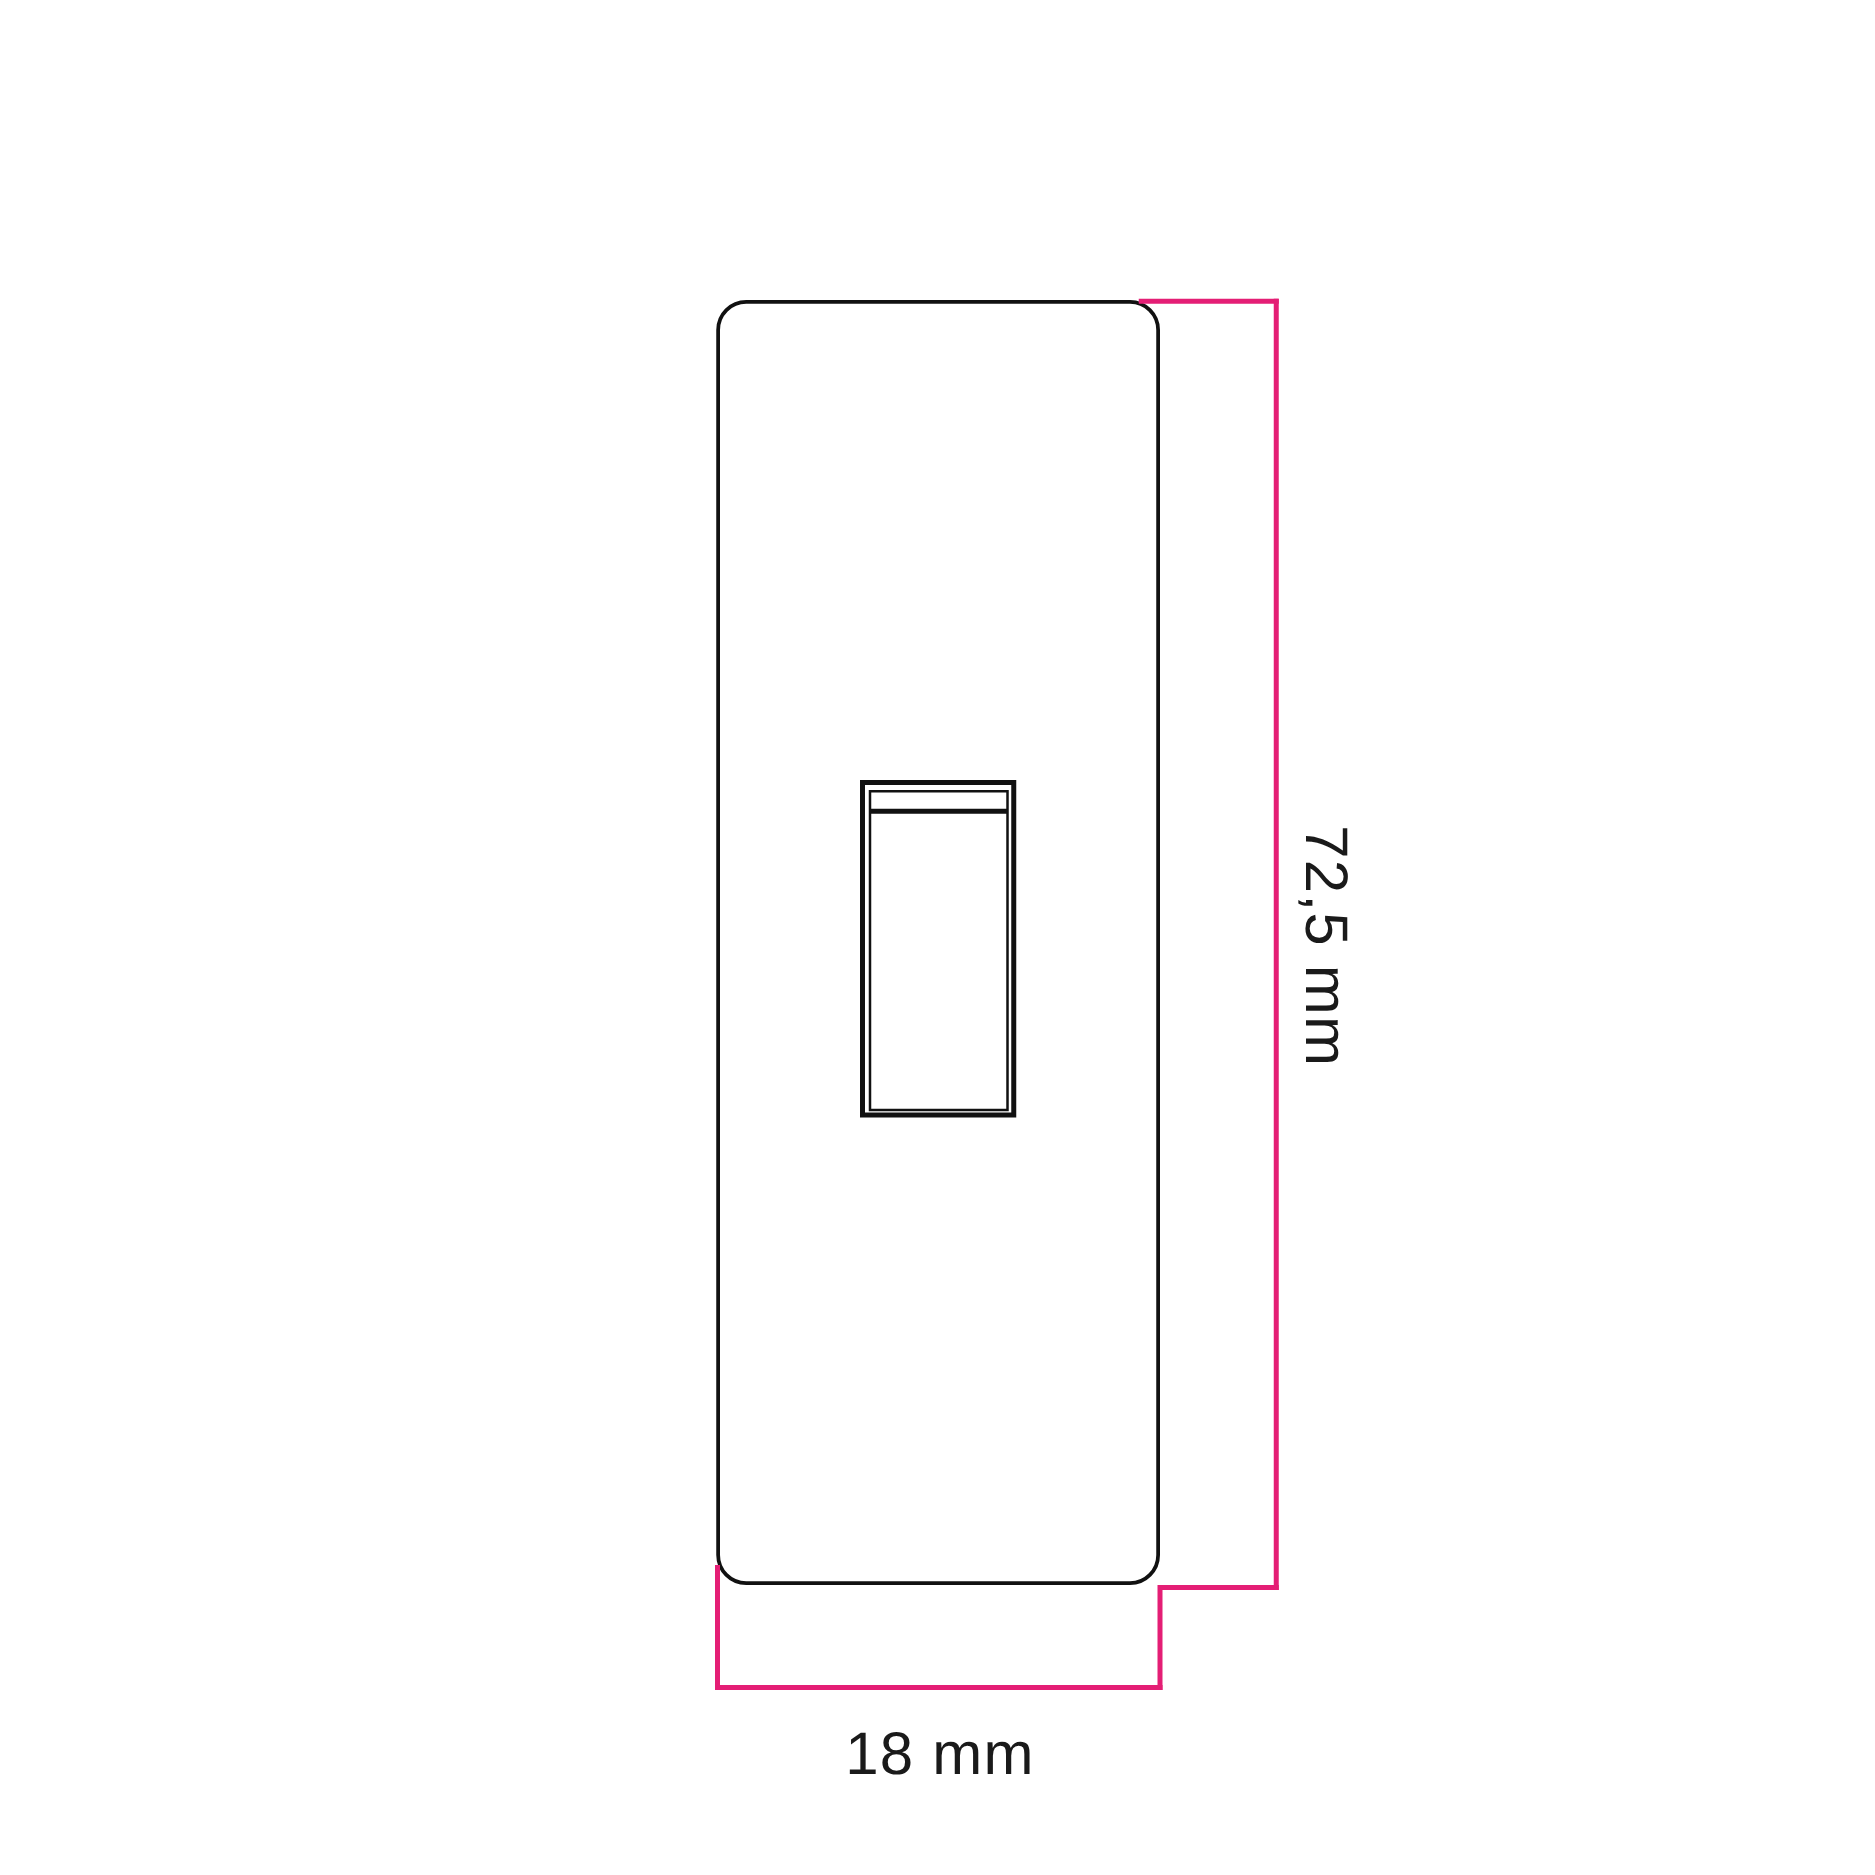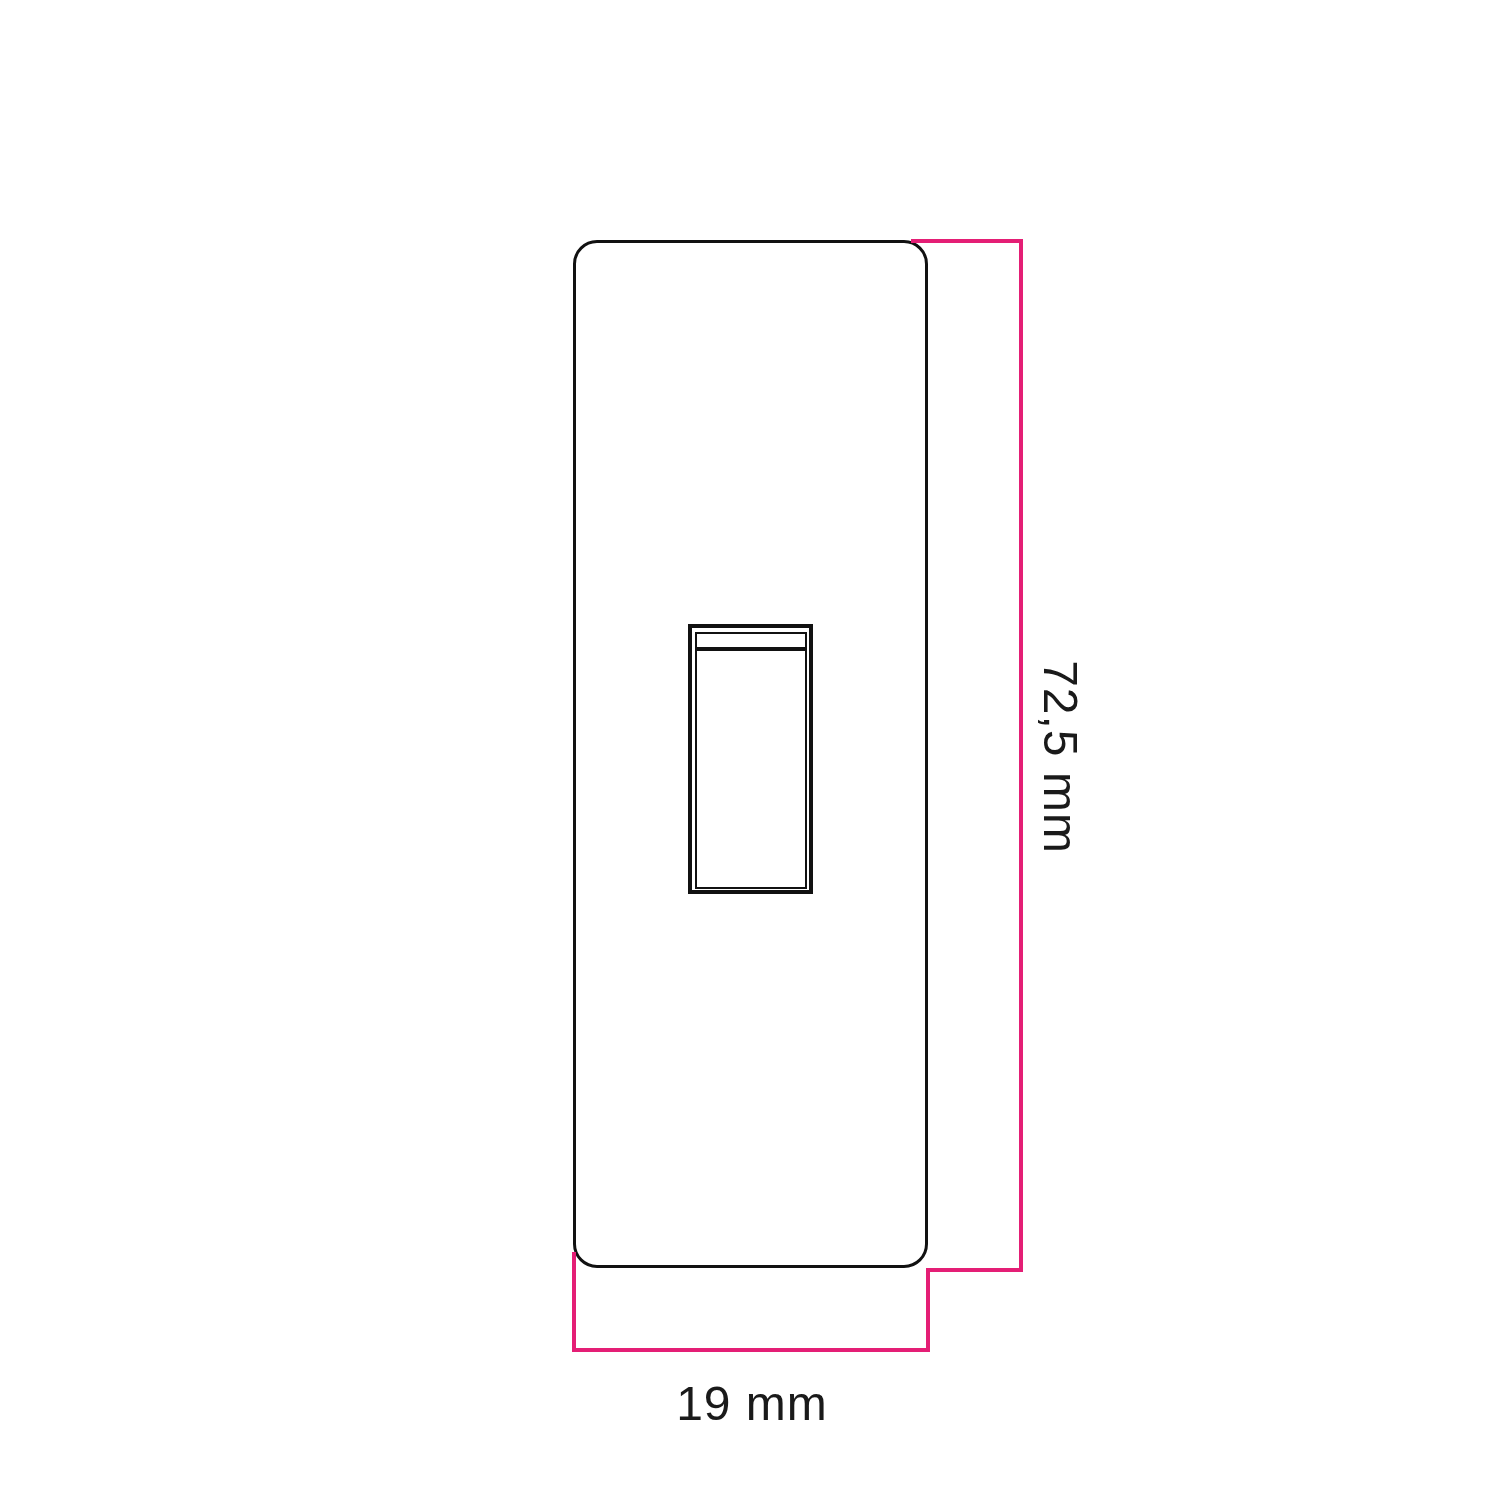--- a/index.html
+++ b/index.html
@@ -84,15 +84,15 @@
   <div class="abs rocker-divider"></div>
 
   <div class="abs dim ext-top"></div>
   <div class="abs dim dim-v-line"></div>
   <div class="abs dim ext-bottom-right"></div>
   <div class="abs dim-label height-label">72,5 mm</div>
 
   <div class="abs dim ext-left"></div>
   <div class="abs dim ext-right"></div>
   <div class="abs dim dim-h-line"></div>
-  <div class="abs dim-label width-label">19 mm</div>
+  <div class="abs dim-label width-label">18 mm</div>
 
 </div>
 
 </body></html>

